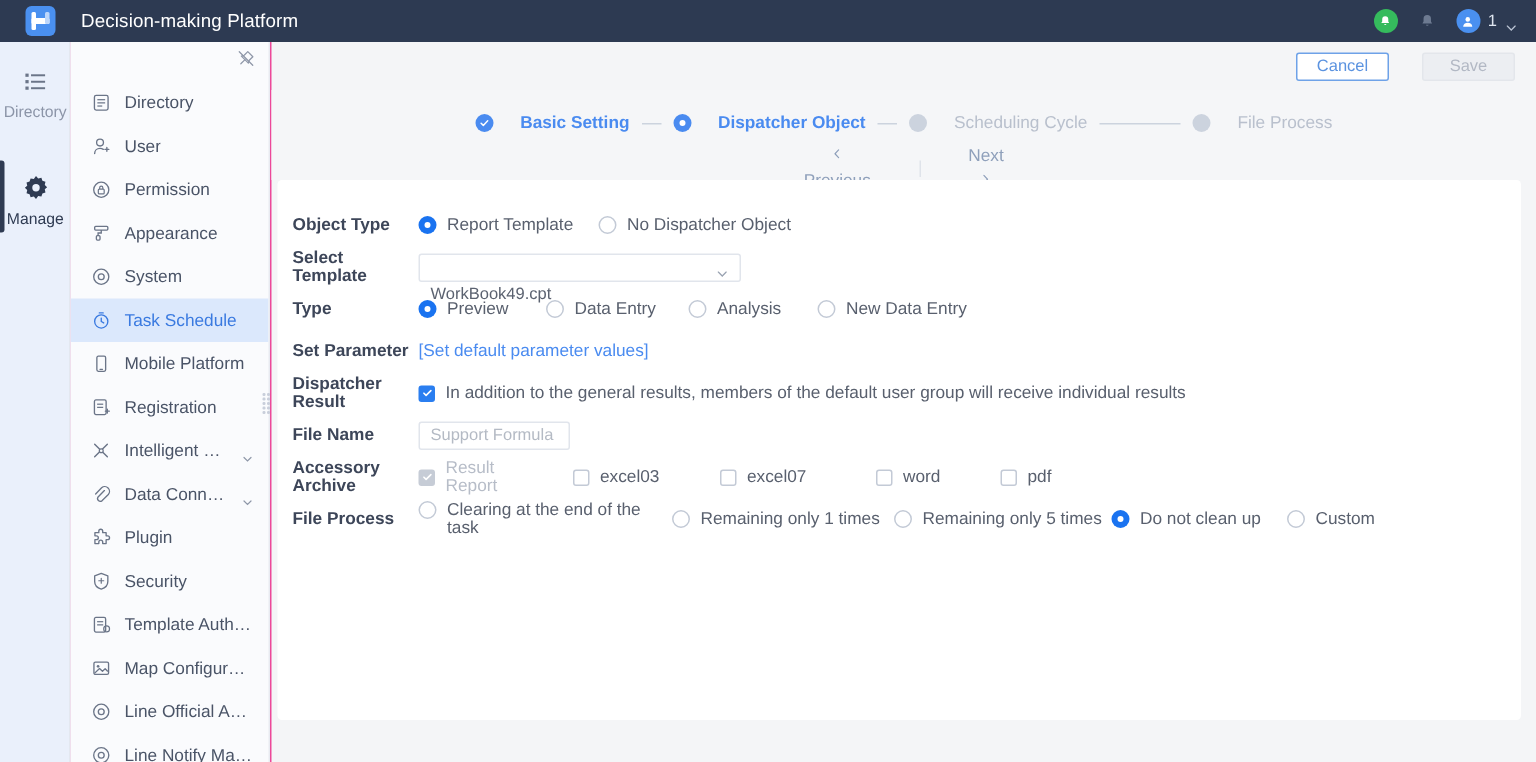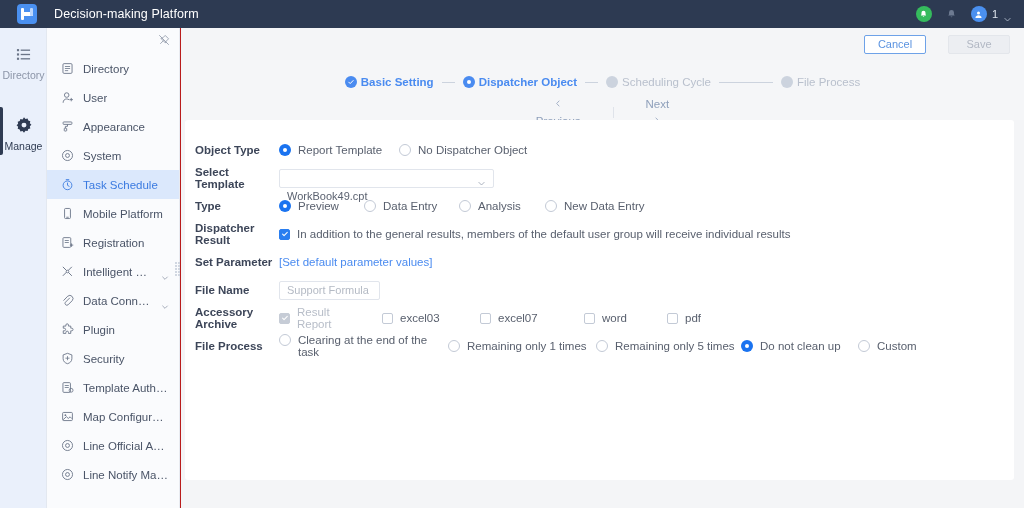--- a/index.html
+++ b/index.html
@@ -1,21 +1,21 @@
 <!DOCTYPE html>
 <html><head>
 <meta charset="utf-8">
 <style>
   * { box-sizing: border-box; margin: 0; padding: 0; }
   html, body {
     width: 1024px; height: 508px;
     font-family: "Liberation Sans", sans-serif;
     background: #fff; overflow: hidden;
   }
-  .app { position: relative; width: 1024px; height: 508px; background:#b91c1c; }
+  .app { position: relative; width: 1024px; height: 508px; background:#ec4899; }
 
   
   .topbar {
     position:absolute; left:0; top:0; width:1024px; height:28px;
     background:#2d3a52; display:flex; align-items:center;
   }
   .logo-box{ width:20px; height:20px; margin-left:17px; border-radius:4px;
     background:#4a90f0; display:flex; align-items:center; justify-content:center; }
   .logo-glyph{ position:relative; width:12px; height:12px; }
   .logo-glyph i{ position:absolute; background:#ffffff; display:block; }
@@ -73,21 +73,21 @@
   .btn{
     height:19px; min-width:62px; border-radius:2px; font-size:11px;
     display:flex; align-items:center; justify-content:center; cursor:pointer;
   }
   .btn-cancel{ background:#ffffff; border:1px solid #6ea2e8; color:#5b93e0; }
   .btn-save{ background:#eceef2; border:1px solid #e3e6eb; color:#b2b8c4; cursor:default; }
 
   
   .wizard{ height:60px; background:#f5f6f8; }
   .steps{ display:flex; align-items:center; justify-content:center; padding-top:16px; gap:0; }
-  .step{ display:flex; align-items:center; gap:4px; }
+  .step{ display:flex; align-items:center; gap:18px; }
   .step-lab{ font-size:11.5px; }
   .step.done .step-lab, .step.current .step-lab{ color:#4a8bf0; font-weight:bold; }
   .step.todo .step-lab{ color:#b9c0cd; }
   .dot-done{ width:12px;height:12px;border-radius:50%;background:#4a8bf0;display:flex;align-items:center;justify-content:center;}
   .dot-cur{ width:12px;height:12px;border-radius:50%;background:#4a8bf0;display:flex;align-items:center;justify-content:center;}
   .dot-cur i{ width:4px;height:4px;border-radius:50%;background:#ffffff;display:block;}
   .dot-todo{ width:12px;height:12px;border-radius:50%;background:#ccd3de;}
   .conn{ height:1px; background:#ccd3de; margin:0 8px; }
   .conn.s{ width:13px; } .conn.m{ width:13px; } .conn.l{ width:54px; }
   .pager{ display:flex; align-items:center; justify-content:center; gap:0; margin-top:10px; }
@@ -232,20 +232,30 @@
       <span class="n-ico">
           <svg width="13" height="13" viewBox="0 0 16 16">
             <circle cx="7" cy="5" r="2.8" fill="none" stroke="#6b7588" stroke-width="1.1"></circle>
             <path d="M2.6 14c0-2.6 2-4.2 4.4-4.2 1 0 1.9.3 2.7.8" fill="none" stroke="#6b7588" stroke-width="1.1" stroke-linecap="round"></path>
             <path d="M11 10.6h3.2M12.6 9v3.2" stroke="#6b7588" stroke-width="1.1" stroke-linecap="round"></path>
           </svg>
         </span>
       <span class="n-lab">User</span>
     </div>
 
+    <div class="nav-item">
+      <span class="n-ico">
+          <svg width="13" height="13" viewBox="0 0 16 16">
+            <circle cx="8" cy="8" r="6.2" fill="none" stroke="#6b7588" stroke-width="1.1"></circle>
+            <rect x="5.6" y="7.4" width="4.8" height="4" rx="0.8" fill="none" stroke="#6b7588" stroke-width="1"></rect>
+            <path d="M6.7 7.4V6.3a1.3 1.3 0 0 1 2.6 0v1.1" fill="none" stroke="#6b7588" stroke-width="1"></path>
+          </svg>
+        </span>
+      <span class="n-lab">Permission</span>
+    </div>
 
     <div class="nav-item">
       <span class="n-ico">
           <svg width="13" height="13" viewBox="0 0 16 16">
             <rect x="2.6" y="2.4" width="10.8" height="3" rx="0.8" fill="none" stroke="#6b7588" stroke-width="1.1"></rect>
             <path d="M8 5.4v2.4H5.4v2.2" fill="none" stroke="#6b7588" stroke-width="1.1"></path>
             <rect x="4" y="10" width="3" height="3.6" rx="0.8" fill="none" stroke="#6b7588" stroke-width="1.1"></rect>
           </svg>
         </span>
       <span class="n-lab">Appearance</span>
@@ -497,41 +507,41 @@
               <span class="rtext">Analysis</span>
             </div>
             <div class="radio">
               <span class="rd"></span>
               <span class="rtext">New Data Entry</span>
             </div>
           </div>
         </div>
 
         <div class="row">
+          <div class="lab">Set Parameter</div>
+          <div class="ctrl">
+            <span class="link">[Set default parameter values]</span>
+          </div>
+        </div>
+
+        <div class="row">
           <div class="lab">Dispatcher Result</div>
           <div class="ctrl">
             <div class="check">
               <span class="cb on">
                 <svg width="8" height="8" viewBox="0 0 12 12">
                     <path d="M2.4 6.2 4.6 8.4 9.4 3.6" stroke="#fff" stroke-width="1.6" fill="none" stroke-linecap="round" stroke-linejoin="round"></path>
                   </svg>
               </span>
               <span class="ctext">In addition to the general results, members of the default user group will receive individual results</span>
             </div>
           </div>
         </div>
 
         <div class="row">
-          <div class="lab">Set Parameter</div>
-          <div class="ctrl">
-            <span class="link">[Set default parameter values]</span>
-          </div>
-        </div>
-
-        <div class="row">
           <div class="lab">File Name</div>
           <div class="ctrl">
             <input class="input" type="text" placeholder="Support Formula Input" style="">
           </div>
         </div>
 
         <div class="row">
           <div class="lab">Accessory Archive</div>
           <div class="ctrl" style="gap:16px">
             <div class="check" style="width:87px">

